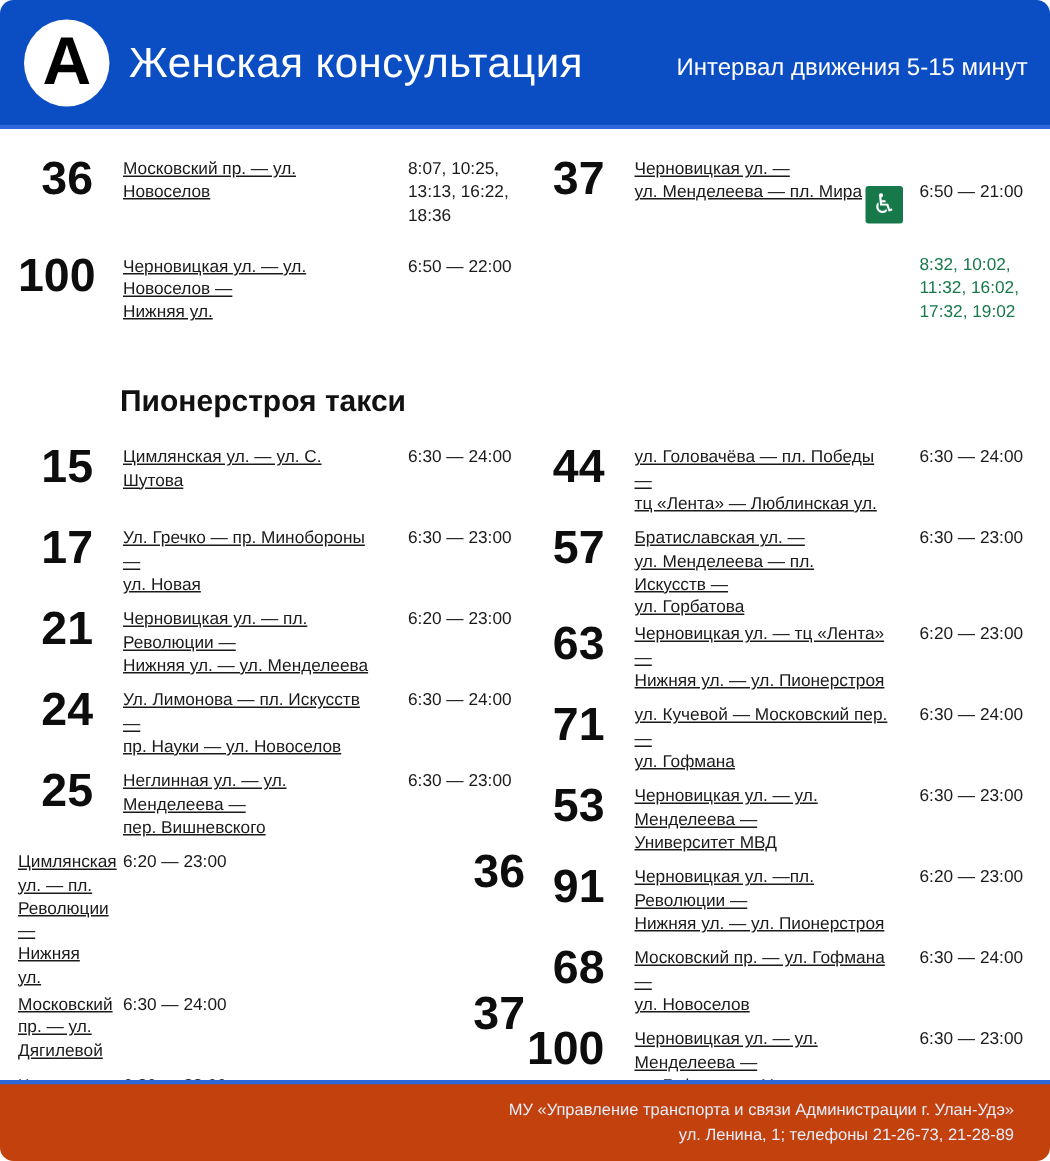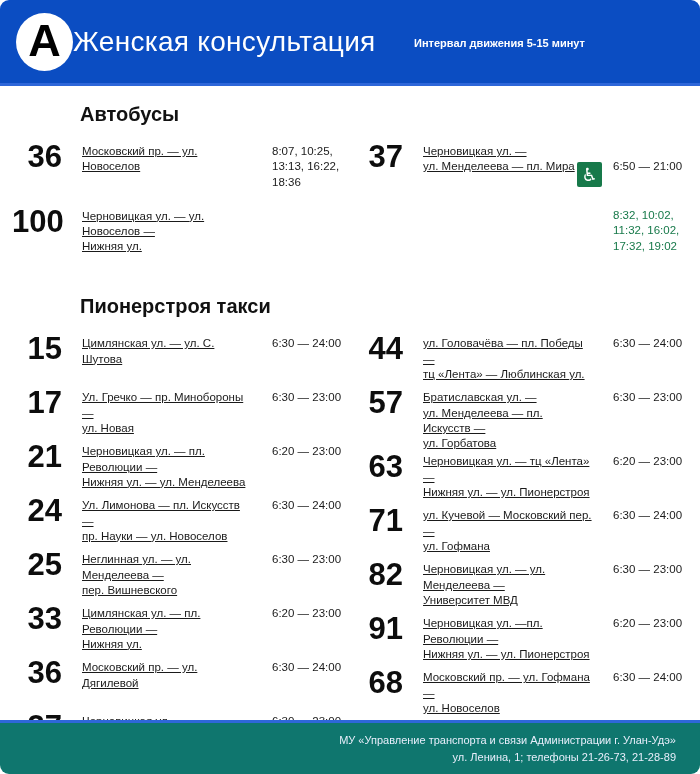--- a/index.html
+++ b/index.html
@@ -5,22 +5,22 @@
   html,body{margin:0;padding:0;background:#fff;}
   body{font-family:"Liberation Sans",sans-serif;color:#1a1a1a;}
   .sign{position:relative;width:700px;height:774px;overflow:hidden;background:#fff;}
 
   
   .header{height:83px;background:#0b4dc2;border-bottom:3px solid #2e67d9;
           border-radius:9px 9px 0 0;display:flex;align-items:center;position:relative;}
   .logo{width:57px;height:58px;background:#fff;border-radius:50%;margin-left:16px;
         display:flex;align-items:center;justify-content:center;flex:0 0 auto;}
   .logo span{font-weight:700;font-size:45px;line-height:1;color:#000;transform:translateY(-1px);}
-  .title{color:#fff;font-size:28px;letter-spacing:.3px;white-space:nowrap;text-align:center;}
-  .interval{position:absolute;left:414px;top:37px;color:#fff;font-size:11px;font-weight:700;}
+  .title{color:#fff;font-size:28px;margin-left:13px;letter-spacing:.3px;white-space:nowrap;text-align:center;}
+  .interval{position:absolute;left:451px;top:37px;color:#fff;font-size:16px;font-weight:400;}
 
   
   .content{padding:17px 0 0 12px;}
   .section-title{font-size:20px;color:#111;margin:0 0 15px 68px;}
   .columns{display:flex;align-items:flex-start;}
   .half{display:grid;grid-template-columns:50px 170px 78px;column-gap:20px;
         align-content:start;width:338px;flex:0 0 auto;}
   .half.rhalf{grid-template-columns:53px 170px 76px;width:350px;}
   .bus-grid{row-gap:16px;}
   .taxi-grid{grid-auto-rows:minmax(54px,auto);}
@@ -30,50 +30,50 @@
   .taxis-block{margin-top:26px;}
 
   
   .access{display:block;margin-top:3px;}
   .access-icon{position:absolute;left:-36px;top:21px;width:25px;height:25px;background:#17794a;
                color:#fff;font-size:18px;line-height:25px;text-align:center;
                font-family:"DejaVu Sans",sans-serif;border-radius:2px;}
   .green-times{color:#17794a;white-space:pre-line;}
 
   
-  .footer{position:absolute;left:0;right:0;bottom:0;height:54px;background:#0f766e;
+  .footer{position:absolute;left:0;right:0;bottom:0;height:54px;background:#c2410c;
           border-top:3px solid #2e67d9;border-radius:0 0 9px 9px;box-sizing:border-box;
           color:#e8eefb;font-size:11px;line-height:1.55;text-align:right;padding:9px 24px 0 0;}
 </style>
 </head>
 <body>
 
 <div class="sign">
 
   <div class="header">
     <div class="logo">
       <span>A</span>
     </div>
     <div class="title">Женская консультация</div>
     <div class="interval">Интервал движения 5-15 минут</div>
   </div>
 
   <div class="content">
 
-    <h2 class="section-title">Автобусы</h2>
     <div class="columns">
       <div class="half bus-grid">
         <div class="num">36</div>
         <div class="route">Московский пр. — ул. Новоселов</div>
         <div class="time">8:07, 10:25,
 13:13, 16:22,
 18:36</div>
         <div class="num">100</div>
         <div class="route">Черновицкая ул. — ул. Новоселов —
 Нижняя ул.</div>
+        <div class="time">6:50 — 22:00</div>
       </div>
       <div class="half rhalf bus-grid">
         <div class="num">37</div>
         <div class="route">Черновицкая ул. —
 ул. Менделеева — пл. Мира</div>
         <div class="time">
           <span>6:50 — 21:00</span>
           <div class="access">
             <span class="access-icon">♿</span>
             <span class="green-times">8:32, 10:02,
@@ -100,21 +100,20 @@
 Нижняя ул. — ул. Менделеева</div>
           <div class="time">6:20 — 23:00</div>
           <div class="num">24</div>
           <div class="route">Ул. Лимонова — пл. Искусств —
 пр. Науки — ул. Новоселов</div>
           <div class="time">6:30 — 24:00</div>
           <div class="num">25</div>
           <div class="route">Неглинная ул. — ул. Менделеева —
 пер. Вишневского</div>
           <div class="time">6:30 — 23:00</div>
-          <div class="num">33</div>
           <div class="route">Цимлянская ул. — пл. Революции —
 Нижняя ул.</div>
           <div class="time">6:20 — 23:00</div>
           <div class="num">36</div>
           <div class="route">Московский пр. — ул. Дягилевой</div>
           <div class="time">6:30 — 24:00</div>
           <div class="num">37</div>
           <div class="route">Черновицкая ул. —
 ул. Менделеева — пр. Мира</div>
           <div class="time">6:30 — 23:00</div>
@@ -130,21 +129,21 @@
 ул. Горбатова</div>
           <div class="time">6:30 — 23:00</div>
           <div class="num">63</div>
           <div class="route">Черновицкая ул. — тц «Лента» —
 Нижняя ул. — ул. Пионерстроя</div>
           <div class="time">6:20 — 23:00</div>
           <div class="num">71</div>
           <div class="route">ул. Кучевой — Московский пер. —
 ул. Гофмана</div>
           <div class="time">6:30 — 24:00</div>
-          <div class="num">82</div>
+          <div class="num">53</div>
           <div class="route">Черновицкая ул. — ул. Менделеева —
 Университет МВД</div>
           <div class="time">6:30 — 23:00</div>
           <div class="num">91</div>
           <div class="route">Черновицкая ул. —пл. Революции —
 Нижняя ул. — ул. Пионерстроя</div>
           <div class="time">6:20 — 23:00</div>
           <div class="num">68</div>
           <div class="route">Московский пр. — ул. Гофмана —
 ул. Новоселов</div>

